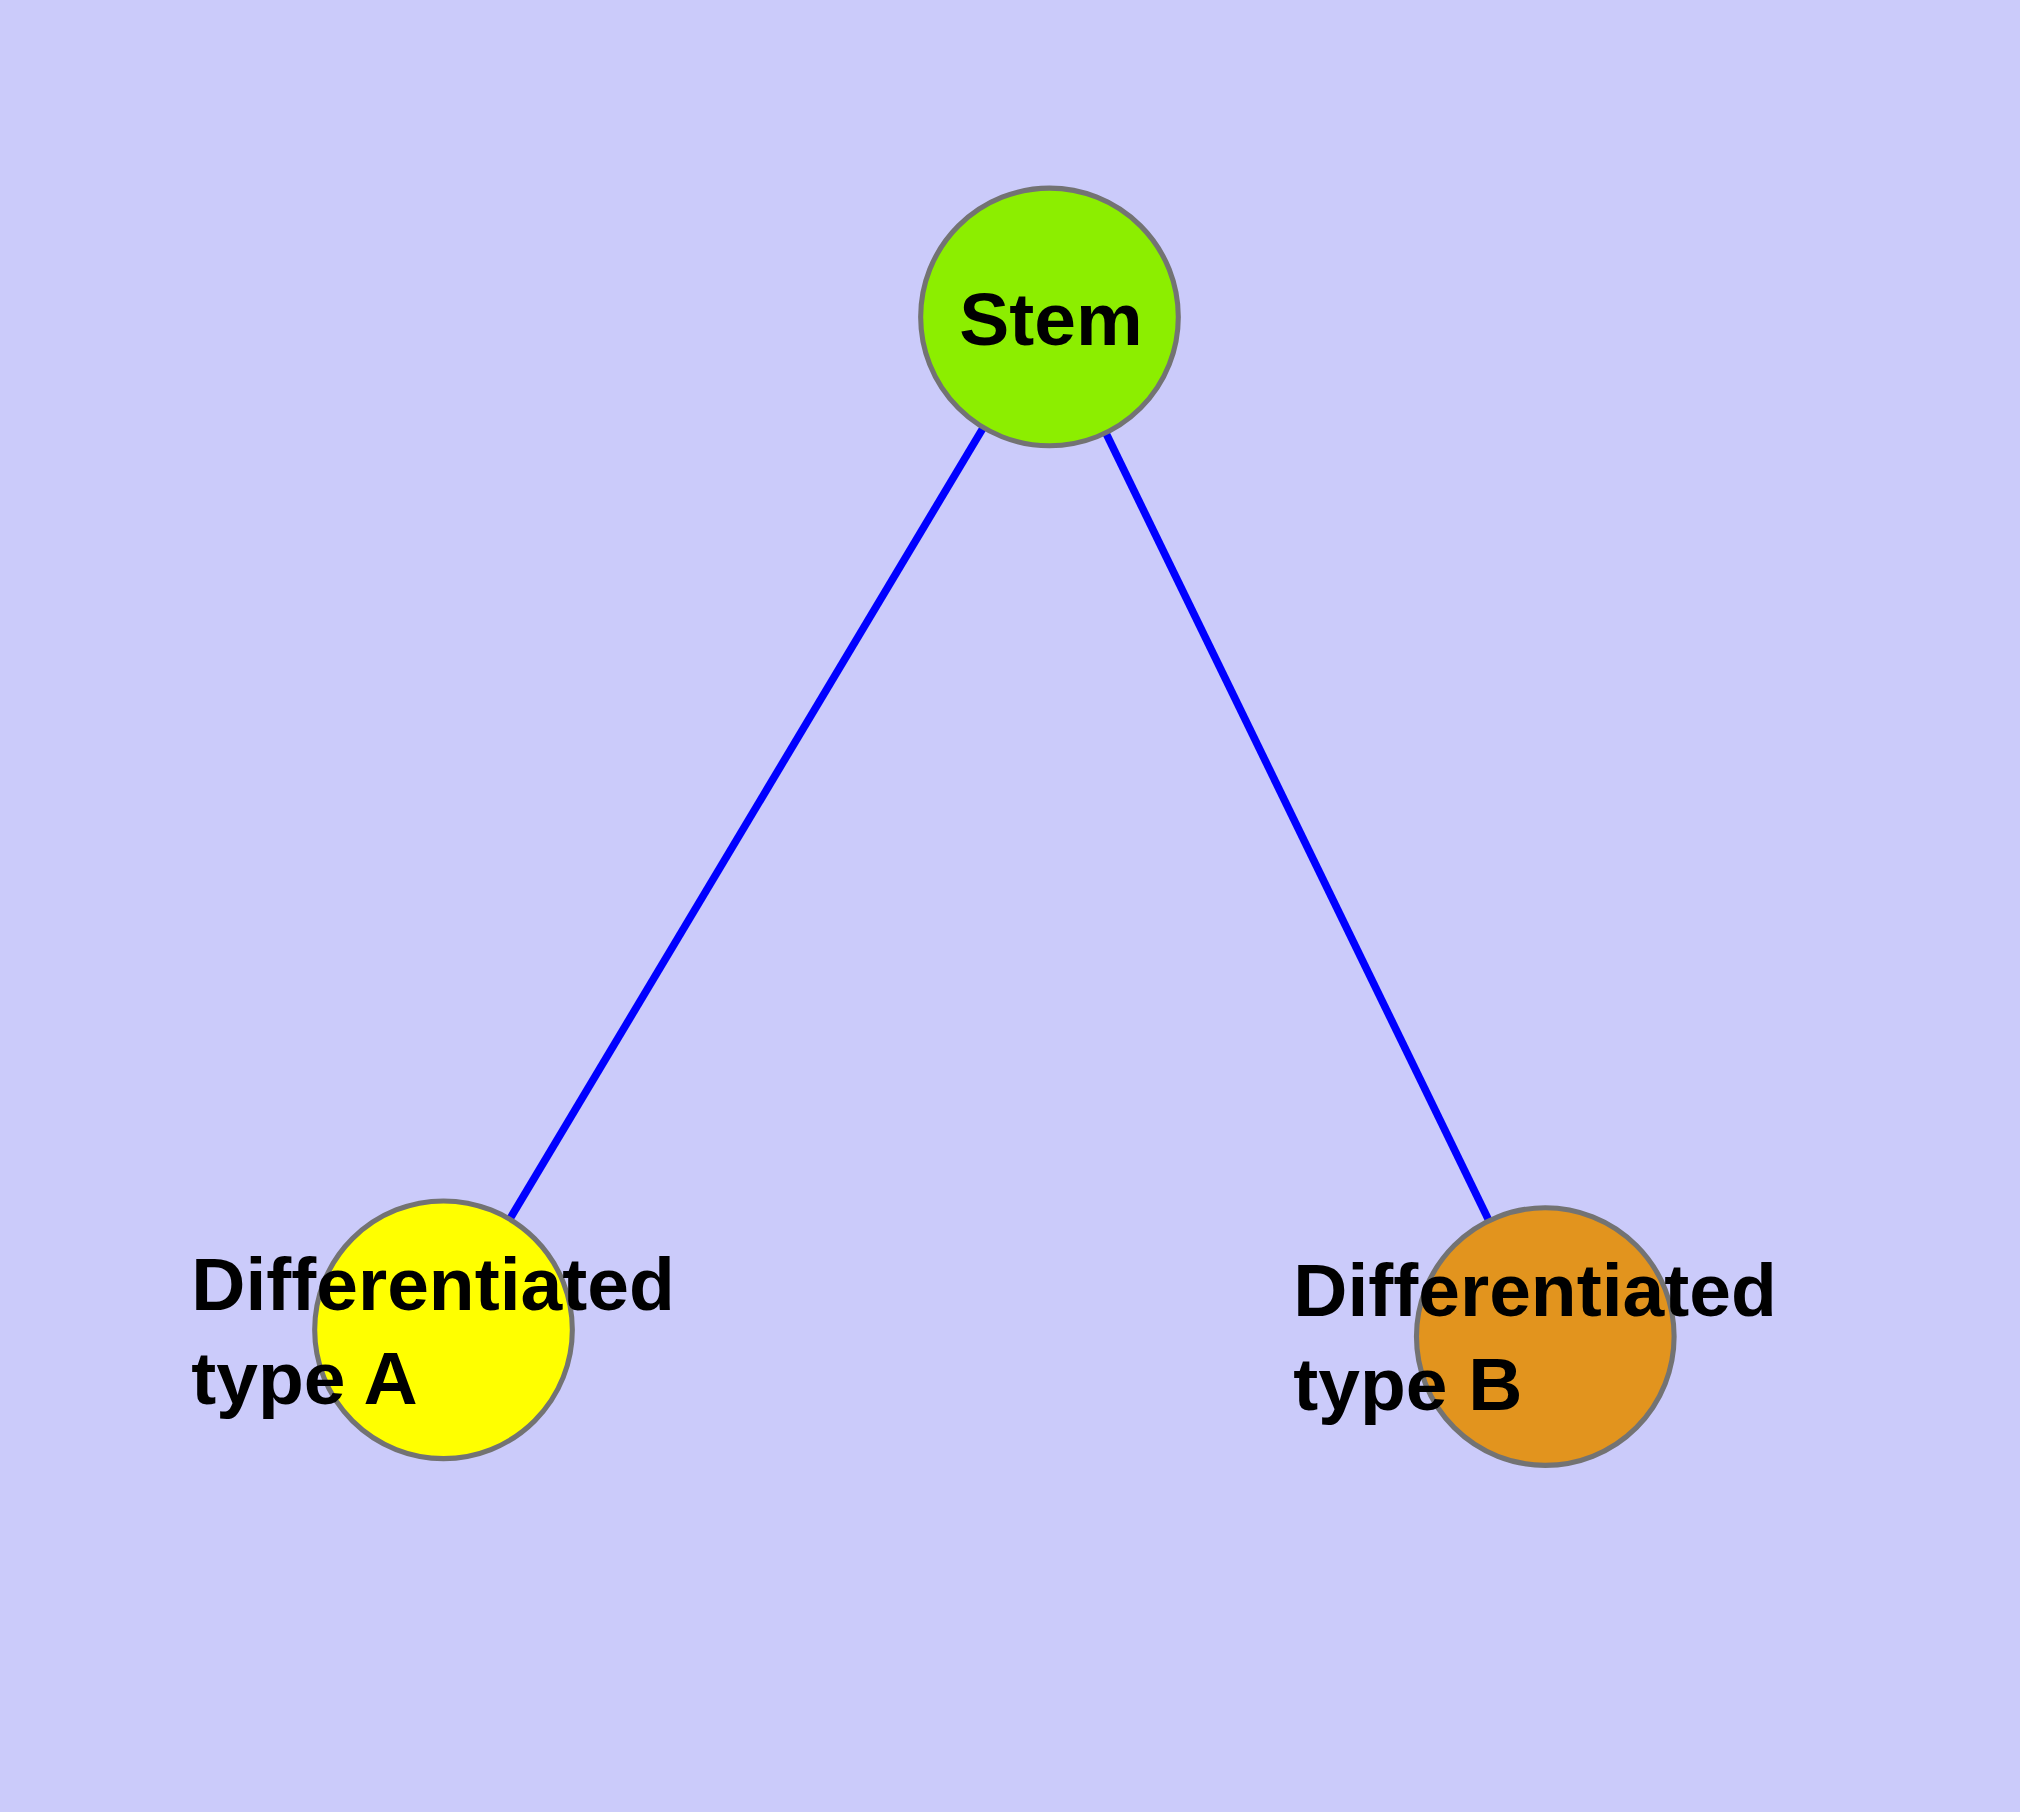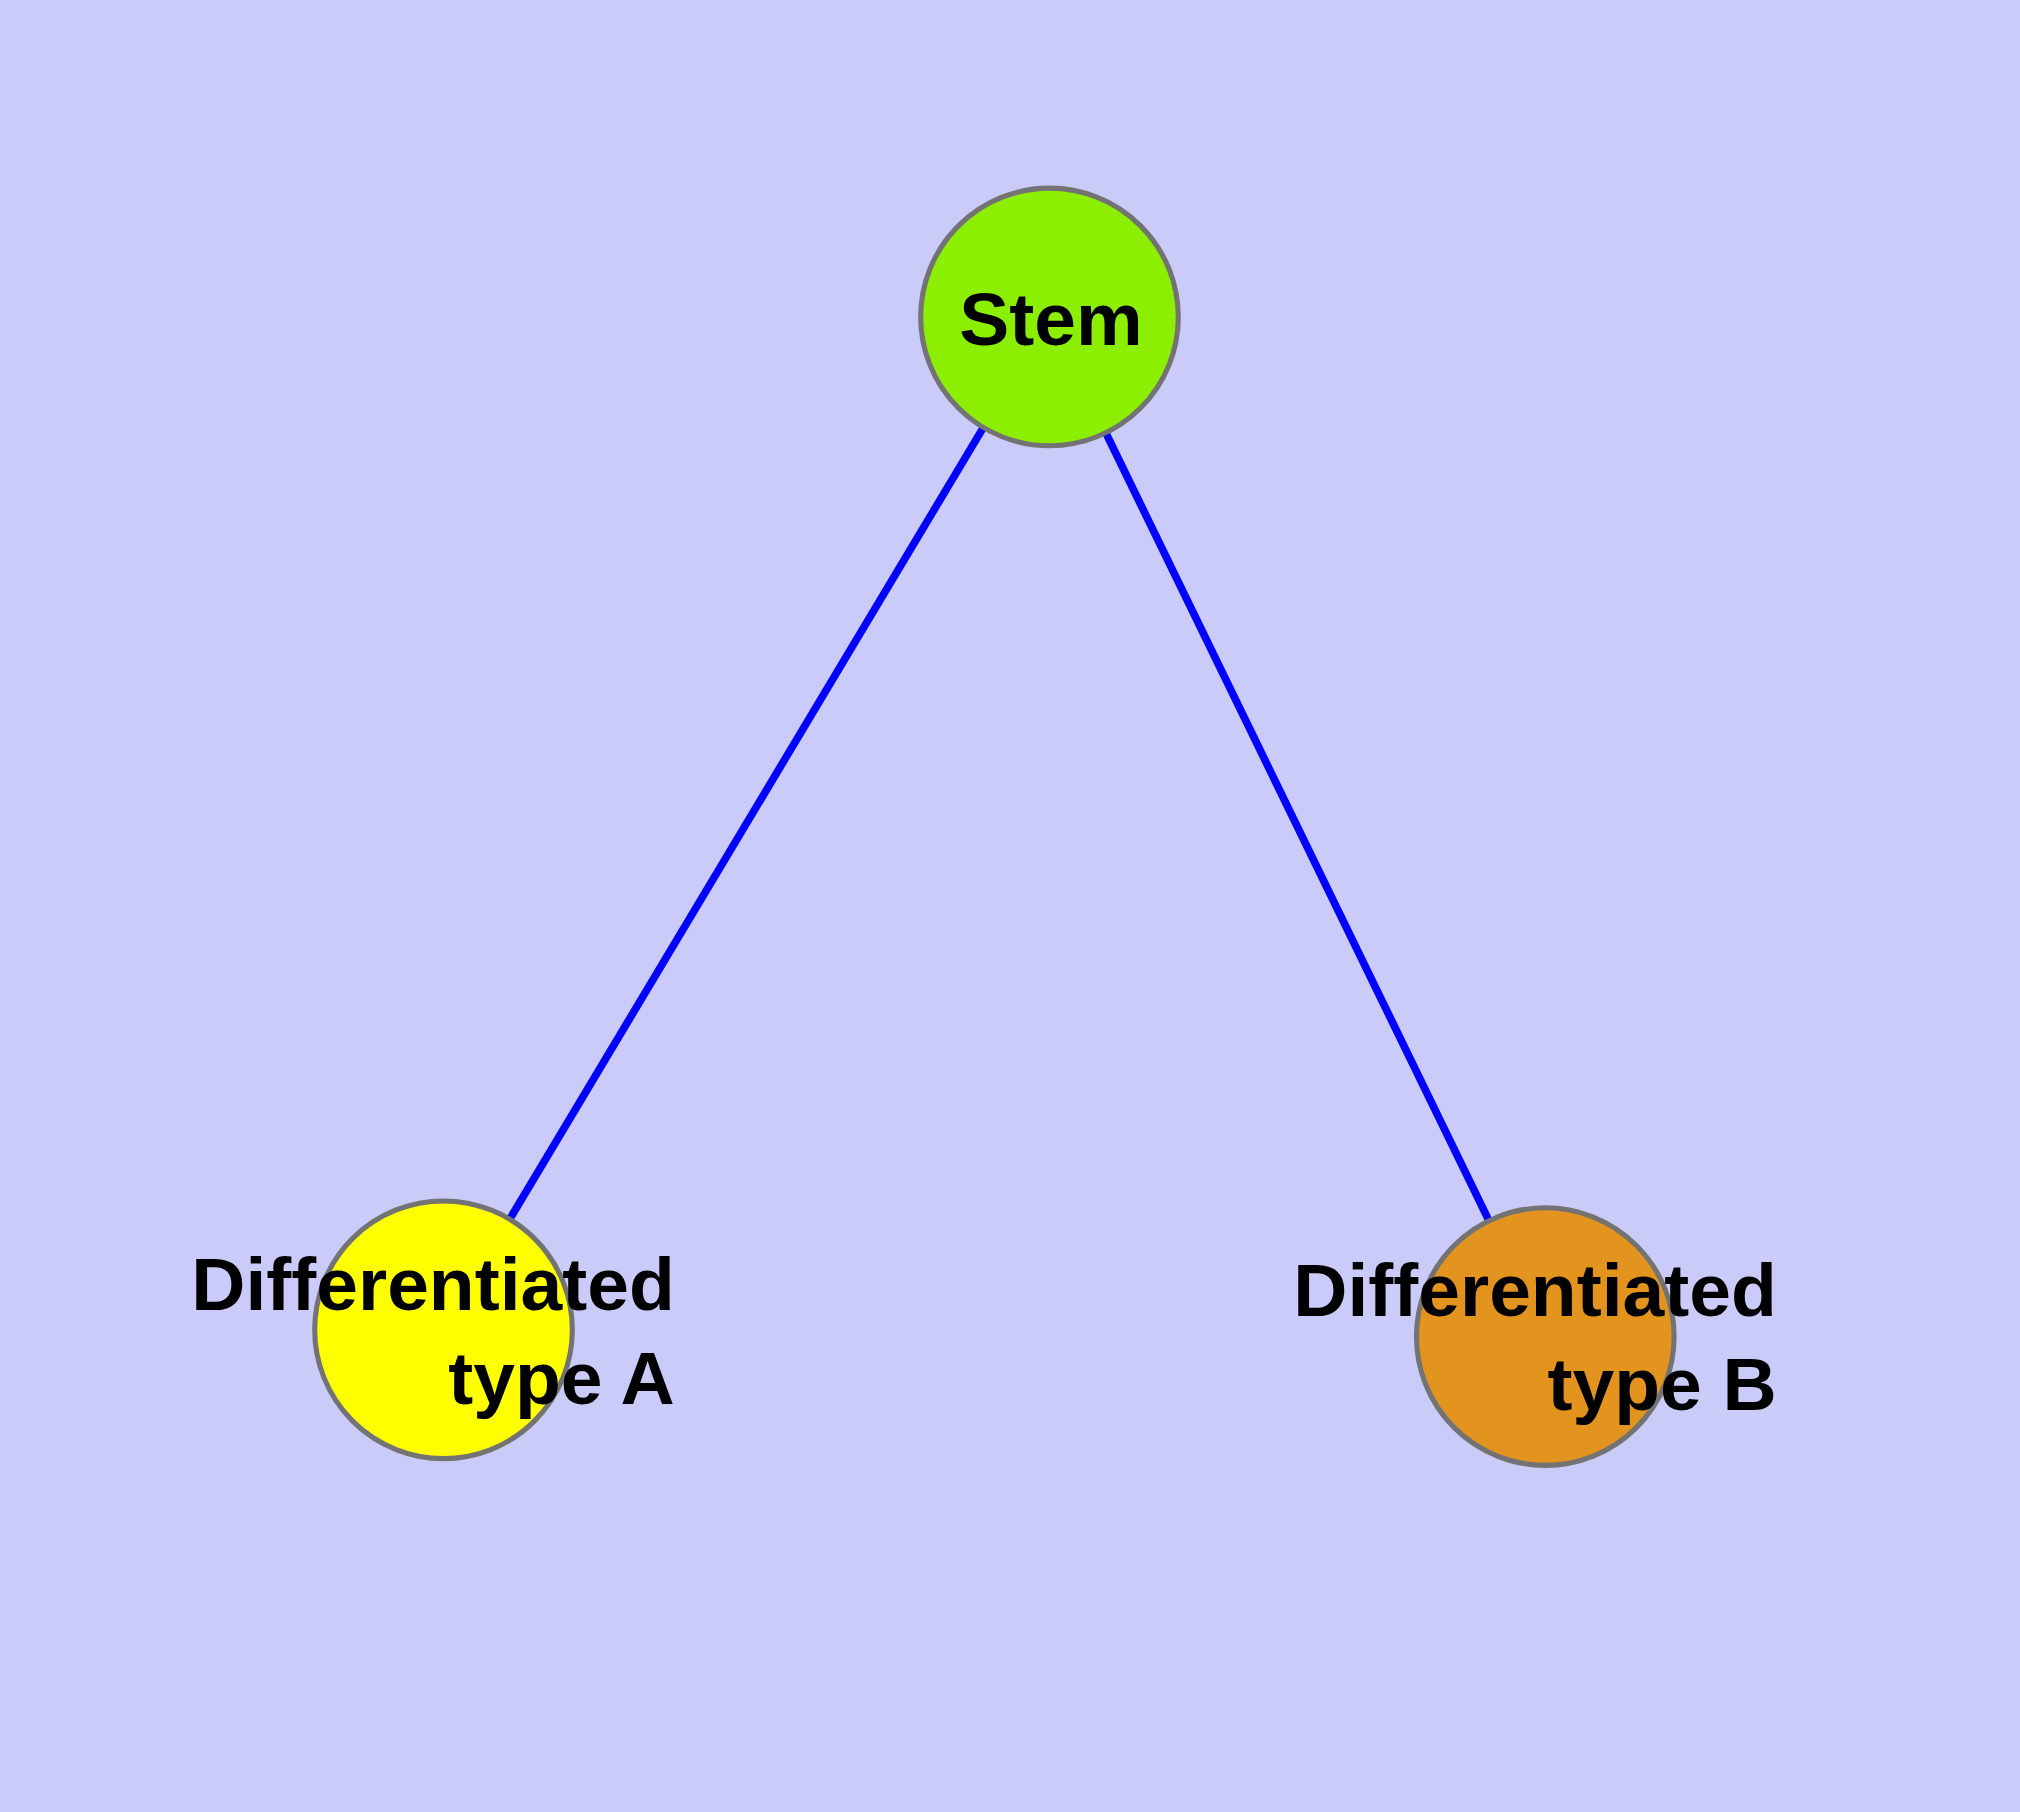--- a/index.html
+++ b/index.html
@@ -30,21 +30,21 @@
     stroke: #737373;
     stroke-width: 6;
   }
   .node-label {
     position: absolute;
     transform: translate(-50%, -50%);
     font-weight: 700;
     font-size: 75px;
     line-height: 94px;
     color: #000000;
-    text-align: right;
+    text-align: left;
     white-space: pre-line;
     letter-spacing: 0;
     z-index: 2;
   }
   .label-stem   { left: 1051px; top: 319px; }
   .label-type-a { left: 433px;  top: 1331px; }
   .label-type-b { left: 1535px; top: 1337px; }
 </style>
 </head>
 <body>

